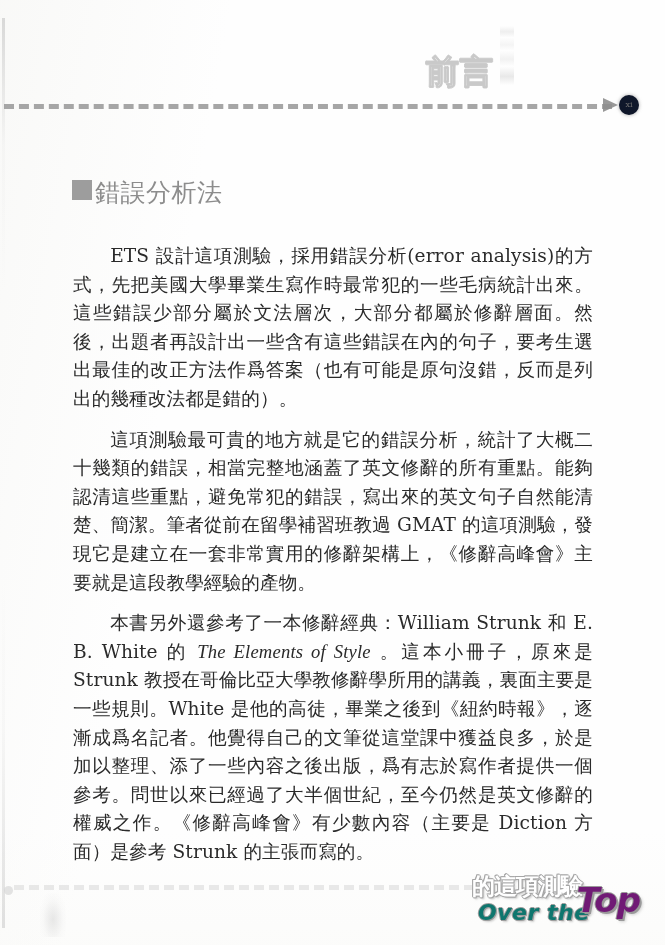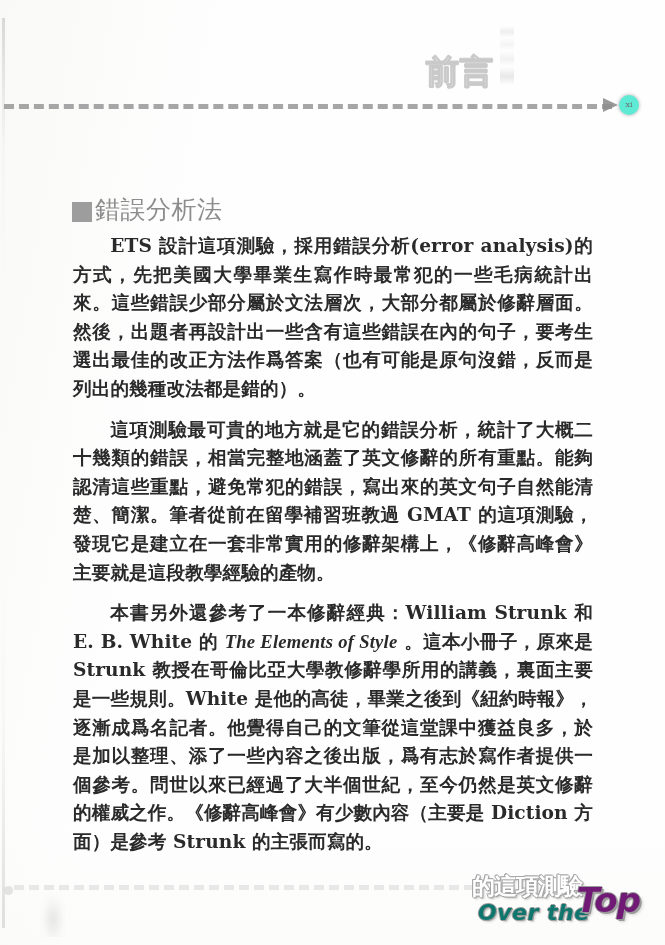--- a/index.html
+++ b/index.html
@@ -93,21 +93,21 @@
     opacity: 0.9;
   }
 
   .header-marker {
     position: absolute;
     left: 619px;
     top: 95px;
     width: 20px;
     height: 20px;
     border-radius: 50%;
-    background: #5eead4;
+    background: #0f172a;
     box-shadow: 0 0 3px 1px rgba(170,170,170,0.55);
     display: flex;
     align-items: center;
     justify-content: center;
   }
   .header-marker span {
     font-family: "DejaVu Serif", "Liberation Serif", serif;
     font-size: 8px;
     color: #6e6e6e;
     line-height: 1;
@@ -130,23 +130,23 @@
         rgba(255,255,255,0) 56%,
         rgba(214,214,214,0.6) 70%,
         rgba(255,255,255,0) 82%);
     opacity: 0.9;
   }
 
   
   .section-heading {
     position: absolute;
     left: 72px;
-    top: 197px;
+    top: 180px;
     display: flex;
-    align-items: flex-end;
+    align-items: flex-start;
     z-index: 3;
   }
   .section-bullet {
     width: 20px;
     height: 20px;
     background: #9d9d9d;
     margin-right: 3px;
     flex: none;
   }
   .section-heading-text {
@@ -156,24 +156,23 @@
     color: #8d8d8d;
     letter-spacing: 0.5px;
     line-height: 1;
     white-space: nowrap;
   }
 
   
   .body-text {
     position: absolute;
     left: 73px;
-    top: 232px;
+    top: 242px;
     width: 520px;
     z-index: 3;
-    font-weight: bold;
   }
   .para {
     margin: 0 0 12px 0;
     text-indent: 2em;
     font-size: 18.6px;
     line-height: 28.6px;
     color: #2a2a2a;
     text-align: justify;
     text-justify: inter-character;
     font-family: "DejaVu Serif", "Liberation Serif", serif;

